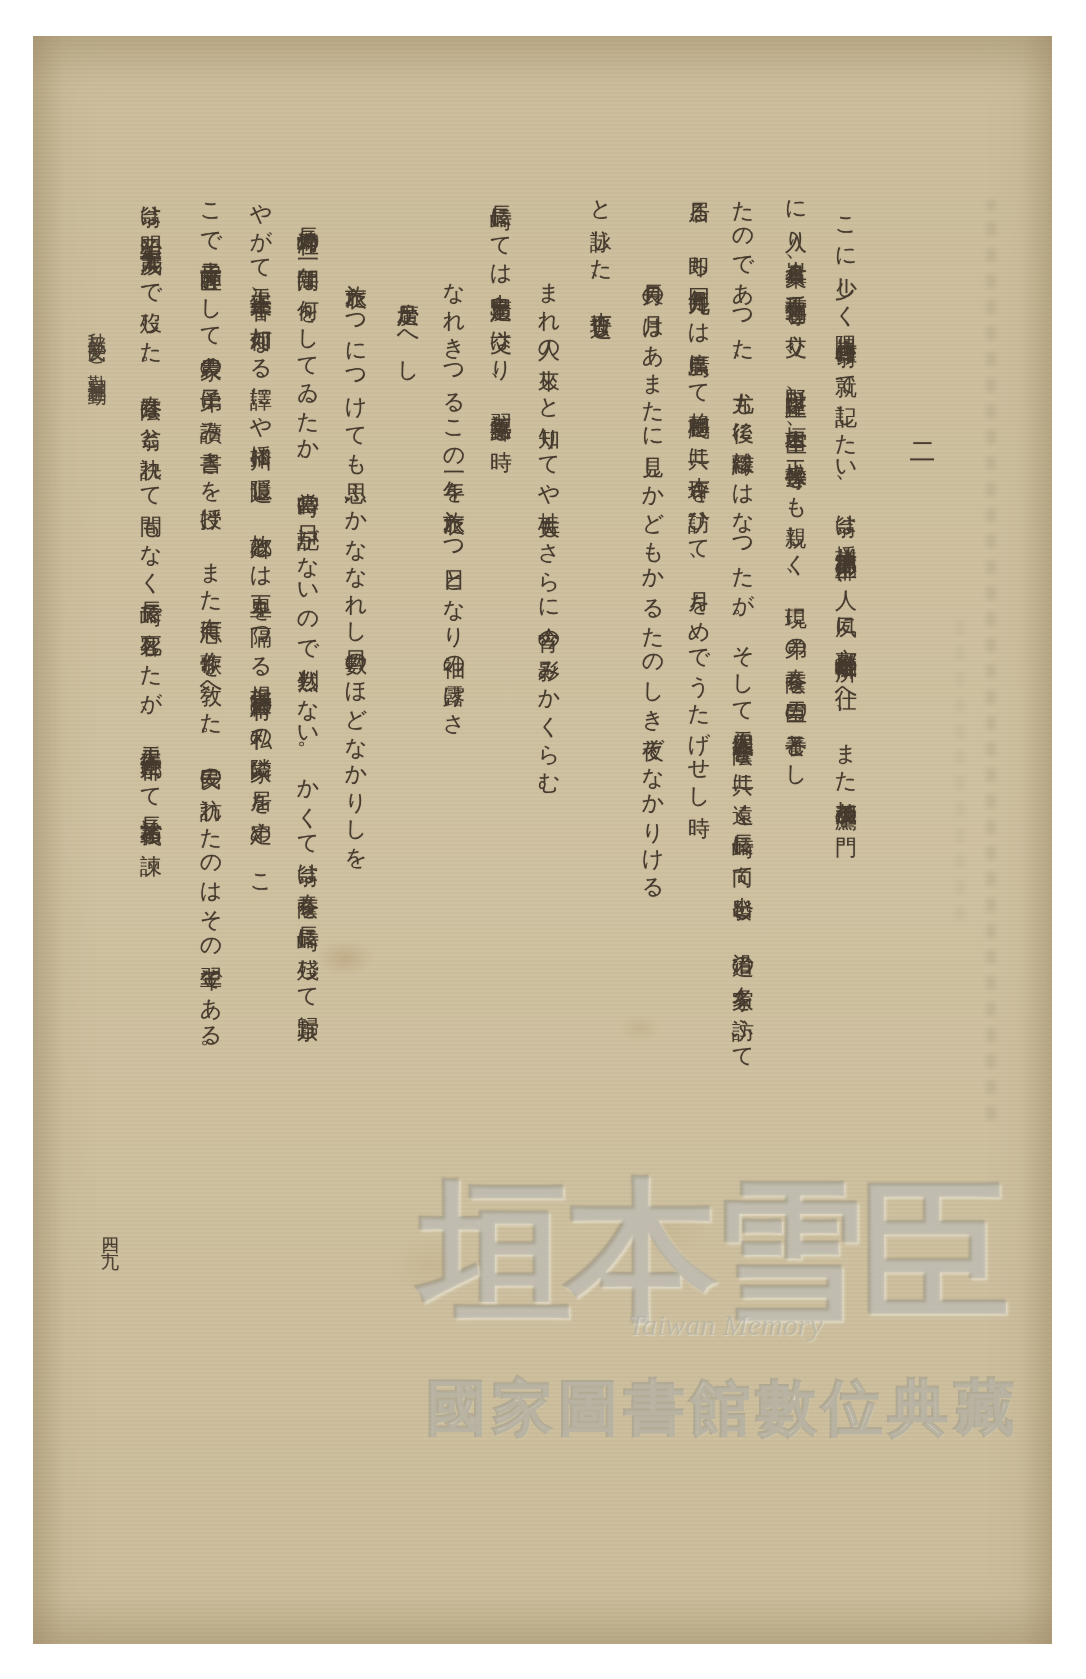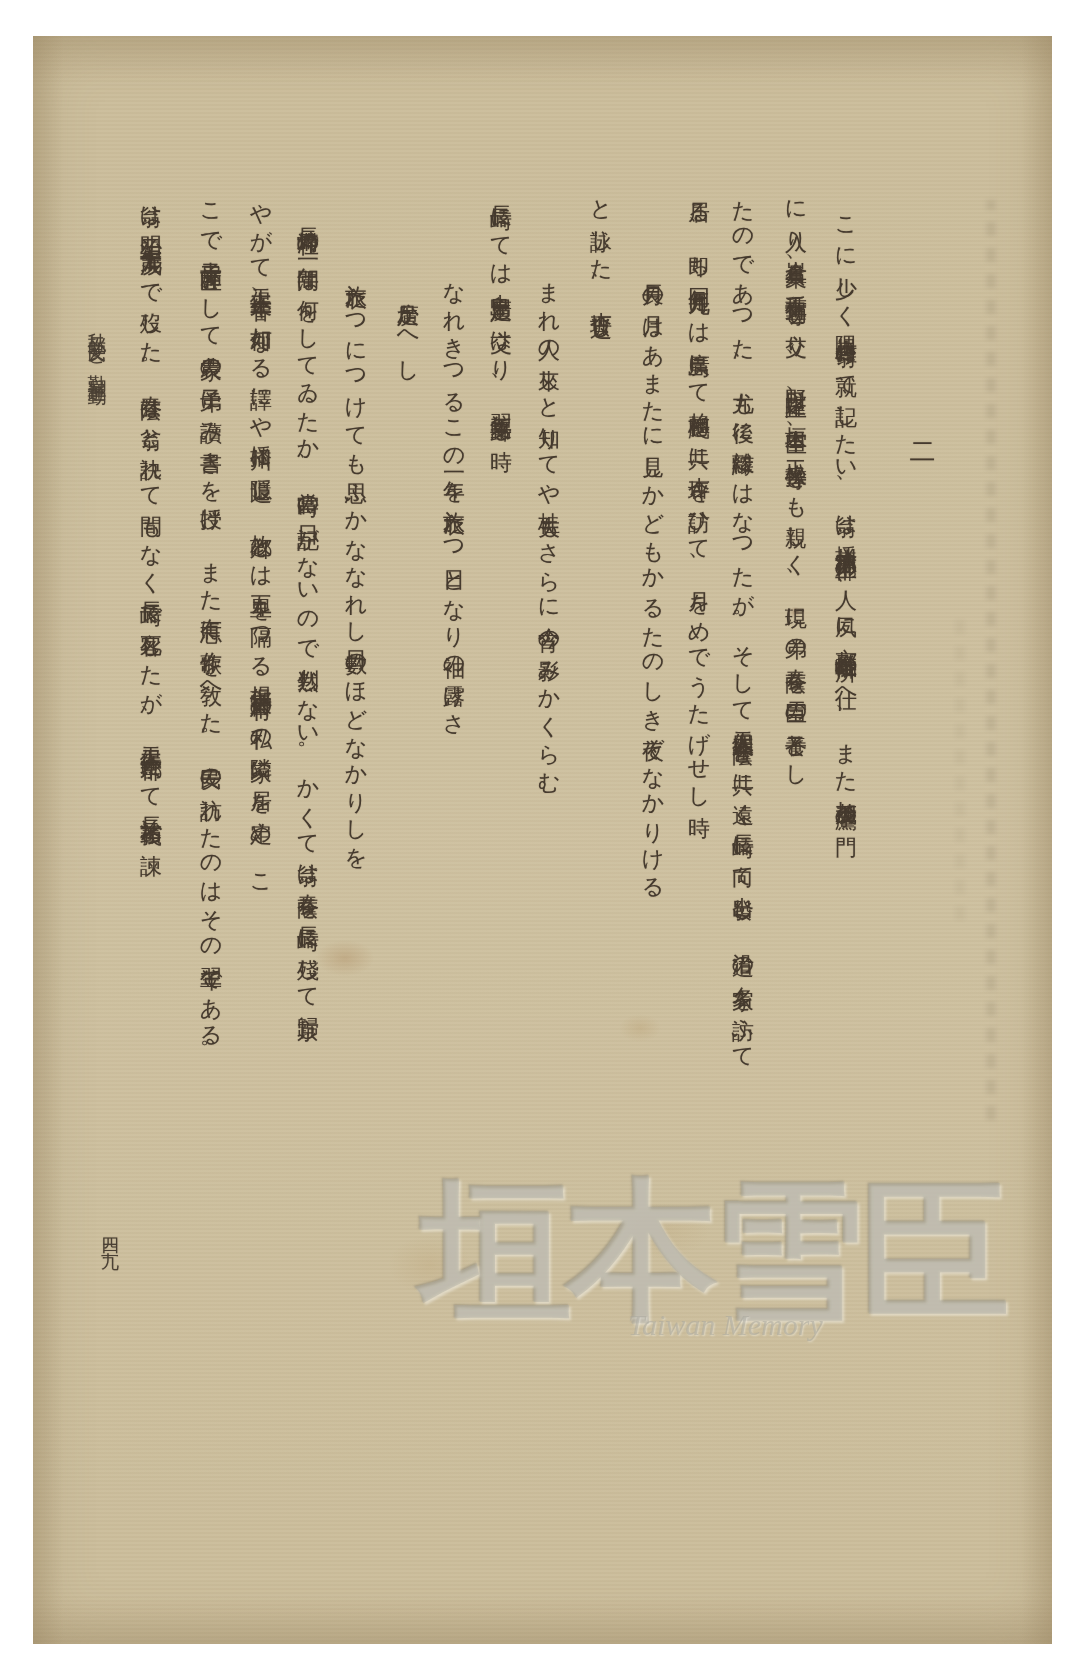--- a/index.html
+++ b/index.html
@@ -111,13 +111,14 @@
   <div class="vtext col" style="left:246px;top:188px;">やがて天保十三年春、如何なる譯にや播州に隱退し、故鄕とは五里を隔つる揖保郡宮本村の私の隣家に居を定め、こ</div>
   <div class="vtext col" style="left:196px;top:188px;">こで寺子屋師匠として農家の子弟に讀み書きを授け、また有志に作歌を敎へた。安民の訪れたのはその翌年である。</div>
   <div class="vtext col" style="left:136px;top:188px;">翁は明治二年七十九歲こゝで歿した。春蔭は翁と訣れて間もなく長崎で客死したが、天保二年京都にて長治祐義と諫</div>
 
   <div class="vtext running-title" style="left:84px;top:318px;">秋元安民と勤皇運動</div>
 
   <div class="vtext page-number" style="left:98px;top:1224px;">四二九</div>
 
   <div class="wm wm-main">垣本雪臣</div>
   <div class="wm wm-latin">Taiwan Memory</div>
+  <div class="wm wm-sub">國家圖書館數位典藏</div>
 </div>
 
 </body></html>

